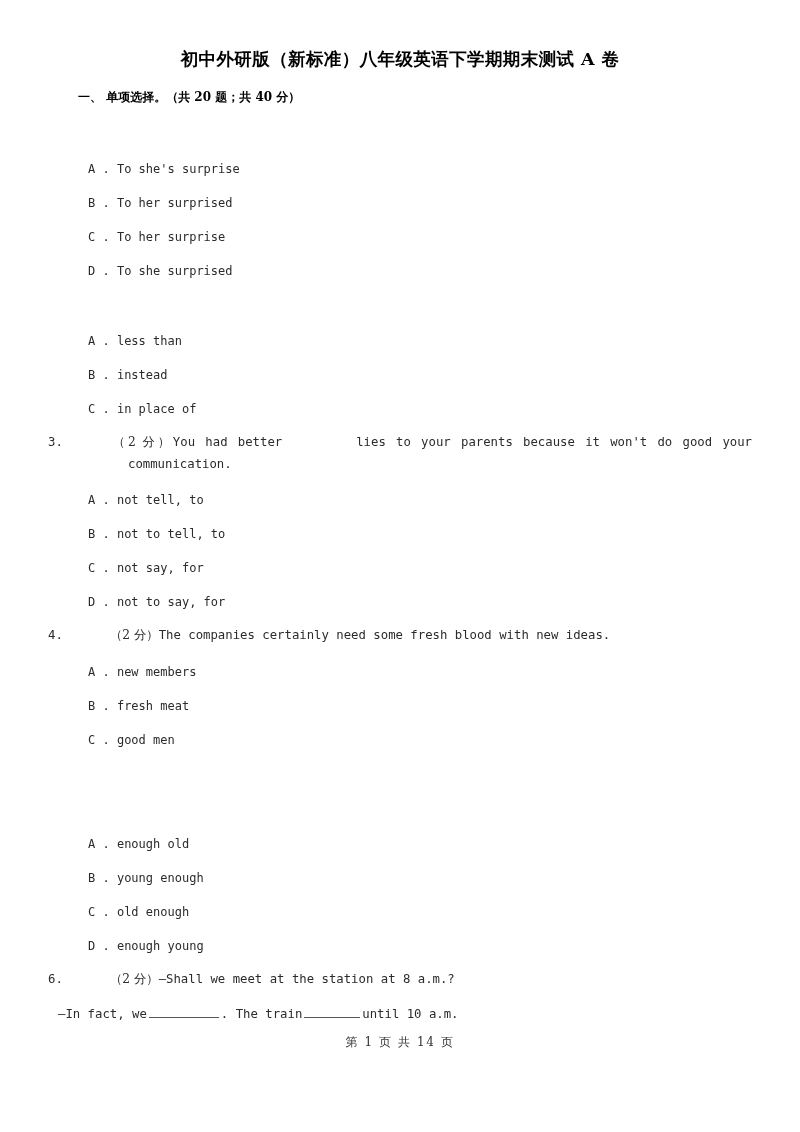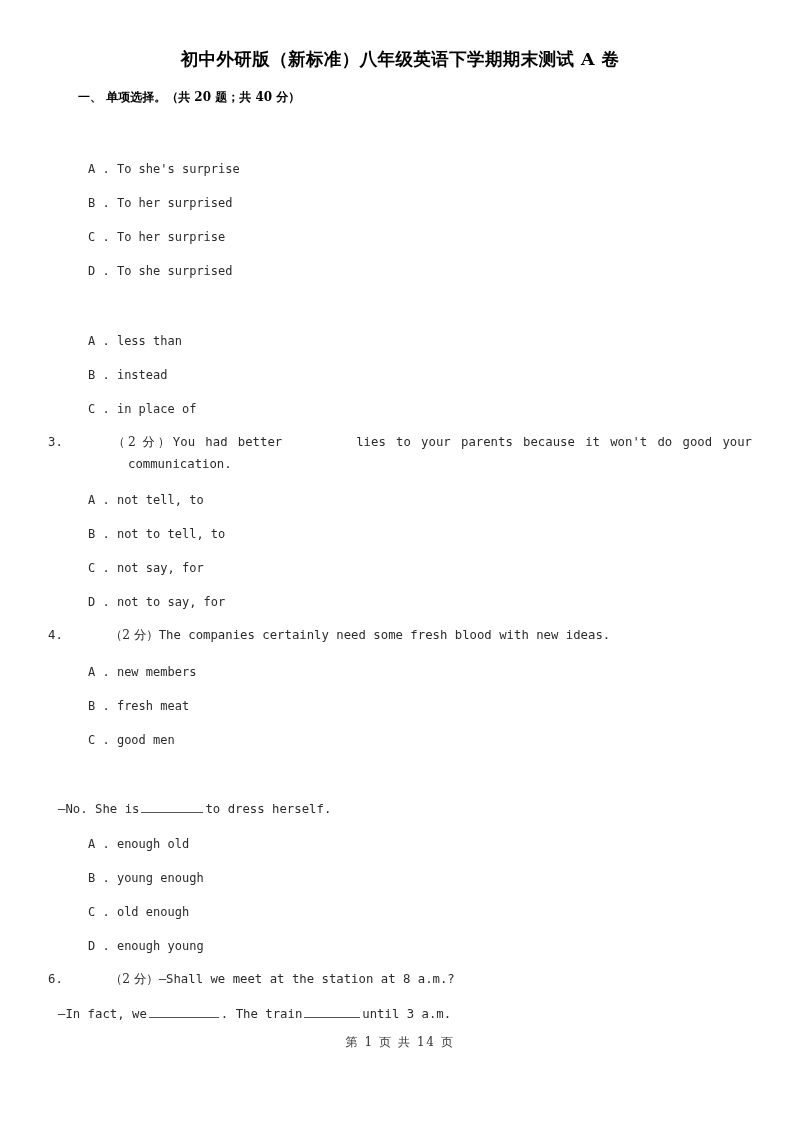--- a/index.html
+++ b/index.html
@@ -152,30 +152,27 @@
   <div class="opt" style="top:557px;"><span class="opt-letter">C .</span> <span class="opt-text">not say, for</span></div>
   <div class="opt" style="top:591px;"><span class="opt-letter">D .</span> <span class="opt-text">not to say, for</span></div>
 
   <div class="qblock" style="top:624px;">
     <div class="qline q-hang"><span class="qnum">4.</span><span class="score">（2 分）</span><span>The companies certainly need some fresh blood with new ideas.</span></div>
   </div>
   <div class="opt" style="top:661px;"><span class="opt-letter">A .</span> <span class="opt-text">new members</span></div>
   <div class="opt" style="top:695px;"><span class="opt-letter">B .</span> <span class="opt-text">fresh meat</span></div>
   <div class="opt" style="top:729px;"><span class="opt-letter">C .</span> <span class="opt-text">good men</span></div>
 
-  <div class="qblock" style="left:58px; top:798px; width:694px;">
-    <div class="qline"><span>—No. She is</span><span class="rule-blank" style="width:62px;"></span><span>to dress herself.</span></div>
-  </div>
   <div class="opt" style="top:833px;"><span class="opt-letter">A .</span> <span class="opt-text">enough old</span></div>
   <div class="opt" style="top:867px;"><span class="opt-letter">B .</span> <span class="opt-text">young enough</span></div>
   <div class="opt" style="top:901px;"><span class="opt-letter">C .</span> <span class="opt-text">old enough</span></div>
   <div class="opt" style="top:935px;"><span class="opt-letter">D .</span> <span class="opt-text">enough young</span></div>
 
   <div class="qblock" style="top:968px;">
     <div class="qline q-hang"><span class="qnum">6.</span><span class="score">（2 分）</span><span>—Shall we meet at the station at 8 a.m.?</span></div>
   </div>
   <div class="qblock" style="left:58px; top:1003px; width:694px;">
-    <div class="qline"><span>—In fact, we</span><span class="rule-blank" style="width:70px;"></span><span>. The train</span><span class="rule-blank" style="width:56px;"></span><span>until 3 a.m.</span></div>
+    <div class="qline"><span>—In fact, we</span><span class="rule-blank" style="width:70px;"></span><span>. The train</span><span class="rule-blank" style="width:56px;"></span><span>until 10 a.m.</span></div>
   </div>
 
   <div class="footer">第 1 页 共 14 页</div>
 
 </div>
 
 </body></html>

